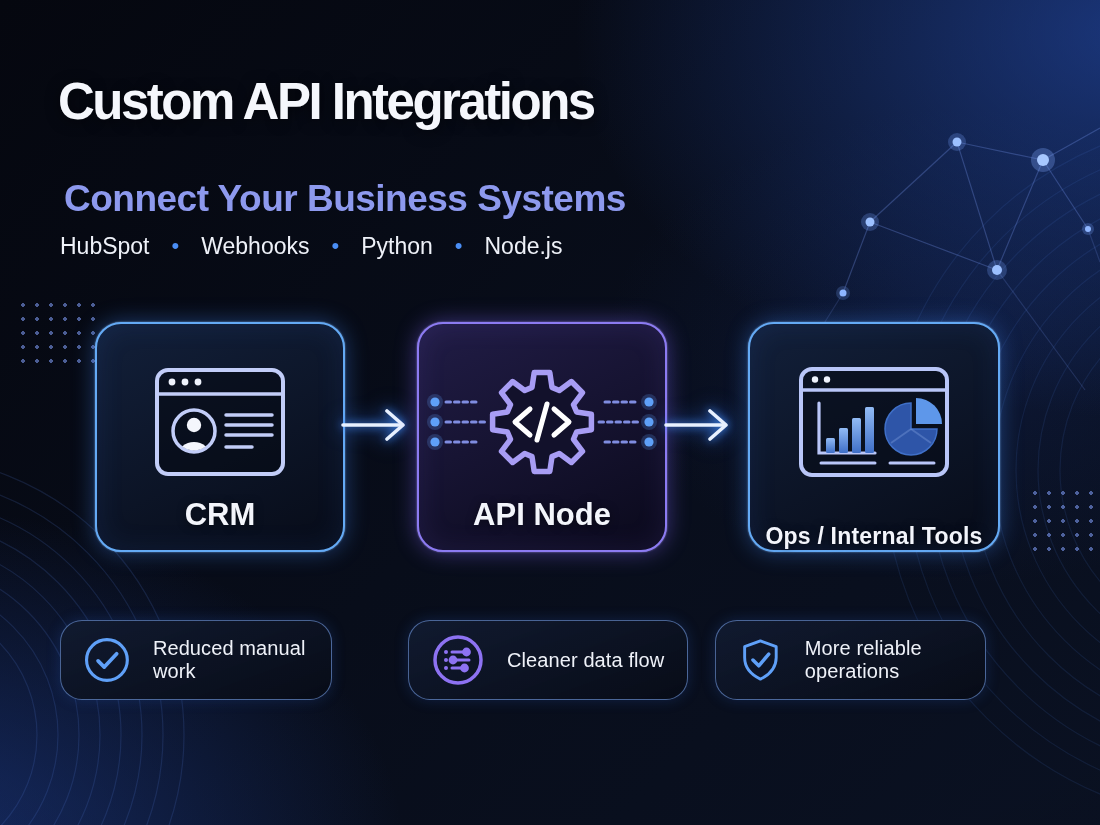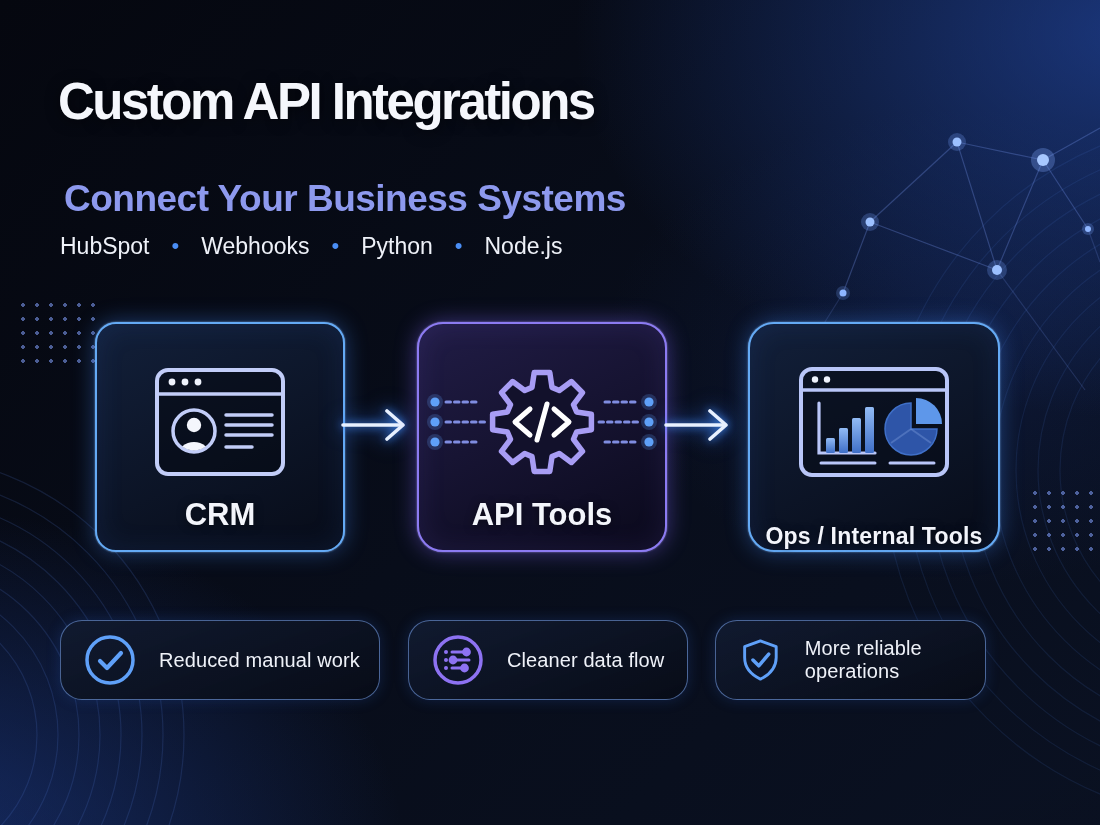--- a/index.html
+++ b/index.html
@@ -33,40 +33,40 @@
 
   
   .card{position:absolute;top:322px;height:230px;z-index:2;box-sizing:border-box;
     border-radius:26px;display:flex;flex-direction:column;align-items:center;}
   .card-blue{border:2px solid #64aaf5;
     background:linear-gradient(155deg, rgba(30,52,96,0.38), rgba(7,11,23,0.92)), #0b1322;
     box-shadow:0 0 22px rgba(64,134,246,0.40), 0 0 2px rgba(160,205,255,0.75), inset 0 0 28px rgba(52,102,200,0.14);}
   .card-purple{border:2px solid #8c7bf2;
     background:linear-gradient(155deg, rgba(58,48,118,0.40), rgba(10,9,26,0.92)), #100f26;
     box-shadow:0 0 22px rgba(126,100,246,0.45), 0 0 2px rgba(190,175,255,0.75), inset 0 0 28px rgba(110,90,220,0.14);}
-  .card-crm{left:95px;width:250px;border-radius:21px;}
+  .card-crm{left:95px;width:250px;}
   .card-api{left:417px;width:250px;}
   .card-ops{left:748px;width:252px;justify-content:space-between;}
   .icon-wrap{height:132px;margin-top:32px;display:flex;align-items:center;justify-content:center;}
   .card-label{margin-top:9px;color:#f3f5fb;font-weight:bold;text-shadow:0 1px 8px rgba(0,0,0,0.5);}
   .card-crm .card-label,.card-api .card-label{font-size:31px;}
   .card-ops .card-label{font-size:23px;letter-spacing:0.2px;}
 
   .arrow{position:absolute;top:404px;z-index:2;width:78px;height:42px;}
   .arrow-1{left:340px;}
   .arrow-2{left:663px;}
   .arrow svg{filter:drop-shadow(0 0 4px rgba(70,145,255,0.95)) drop-shadow(0 0 10px rgba(50,120,255,0.65));}
 
   
   .badge{position:absolute;top:620px;height:80px;z-index:2;box-sizing:border-box;
     border:1.5px solid rgba(126,170,245,0.55);border-radius:22px;
     background:linear-gradient(160deg, rgba(22,34,62,0.55), rgba(7,11,22,0.88)), #0a101e;
     box-shadow:0 0 14px rgba(40,90,190,0.25);
     display:flex;align-items:center;gap:22px;padding-left:22px;}
-  .badge-1{left:60px;width:320px;}
+  .badge-1{left:60px;width:272px;}
   .badge-2{left:408px;width:280px;}
   .badge-3{left:715px;width:271px;}
   .badge-label{color:#eef1f8;font-size:20px;letter-spacing:0.1px;}
 </style>
 </head>
 <body>
 
 <div class="stage">
 
   <svg class="deco" width="1100" height="825" viewBox="0 0 1100 825">
@@ -207,21 +207,21 @@
           </g>
         </g>
         <path d="M-10.0 -34.6 L-7.8 -49.4 L7.8 -49.4 L10.0 -34.6 L17.3 -31.5 L29.4 -40.5 L40.5 -29.4 L31.5 -17.3 L34.6 -10.0 L49.4 -7.8 L49.4 7.8 L34.6 10.0 L31.5 17.3 L40.5 29.4 L29.4 40.5 L17.3 31.5 L10.0 34.6 L7.8 49.4 L-7.8 49.4 L-10.0 34.6 L-17.3 31.5 L-29.4 40.5 L-40.5 29.4 L-31.5 17.3 L-34.6 10.0 L-49.4 7.8 L-49.4 -7.8 L-34.6 -10.0 L-31.5 -17.3 L-40.5 -29.4 L-29.4 -40.5 L-17.3 -31.5 Z" fill="#12112b" stroke="#a89df4" stroke-width="5.5" stroke-linejoin="round"></path>
         <g stroke="#ffffff" stroke-width="5" stroke-linecap="round" stroke-linejoin="round" fill="none">
           <polyline points="-12,-13 -27,0 -12,13"></polyline>
           <polyline points="12,-13 27,0 12,13"></polyline>
           <line x1="5" y1="-18" x2="-5" y2="18"></line>
         </g>
       </svg>
     </div>
-    <div class="card-label">API Tools</div>
+    <div class="card-label">API Node</div>
   </div>
 
   <div class="arrow arrow-2">
     <svg width="78" height="42" viewBox="0 0 78 42">
       <g stroke="#e8f1ff" stroke-width="3.6" stroke-linecap="round" stroke-linejoin="round" fill="none">
         <line x1="3" y1="21" x2="62" y2="21"></line>
         <polyline points="47,7 63,21 47,35"></polyline>
       </g>
     </svg>
   </div>

